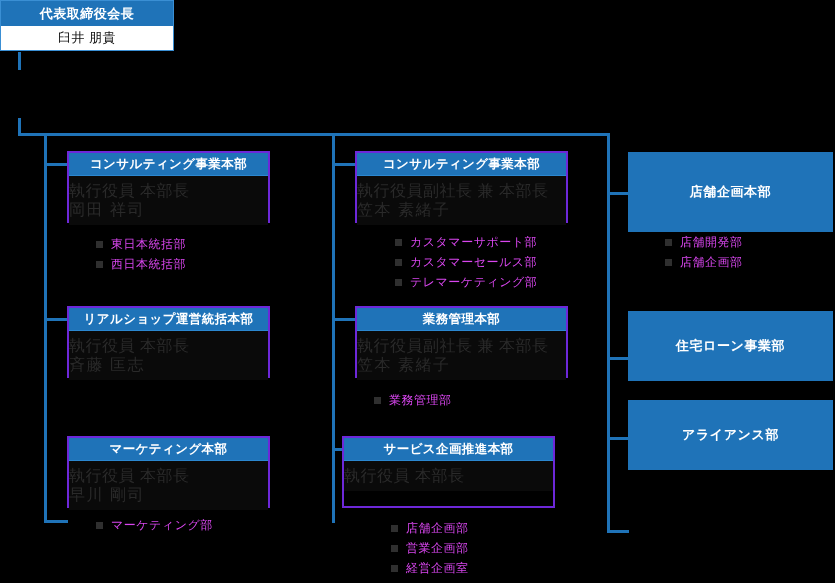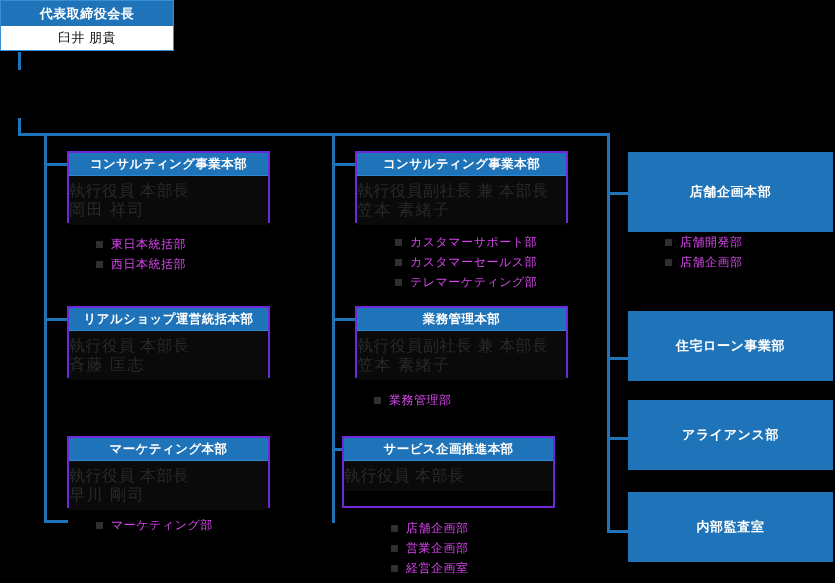--- a/index.html
+++ b/index.html
@@ -268,17 +268,14 @@
   </ul>
 
   <div class="side-box" style="left:628px; top:311px; width:205px; height:70px;">
     <span>住宅ローン事業部</span>
   </div>
 
   <div class="side-box" style="left:628px; top:400px; width:205px; height:70px;">
     <span>アライアンス部</span>
   </div>
 
-  <div class="side-box" style="left:628px; top:492px; width:205px; height:70px;">
-    <span>内部監査室</span>
-  </div>
 
 </div>
 
 </body></html>

